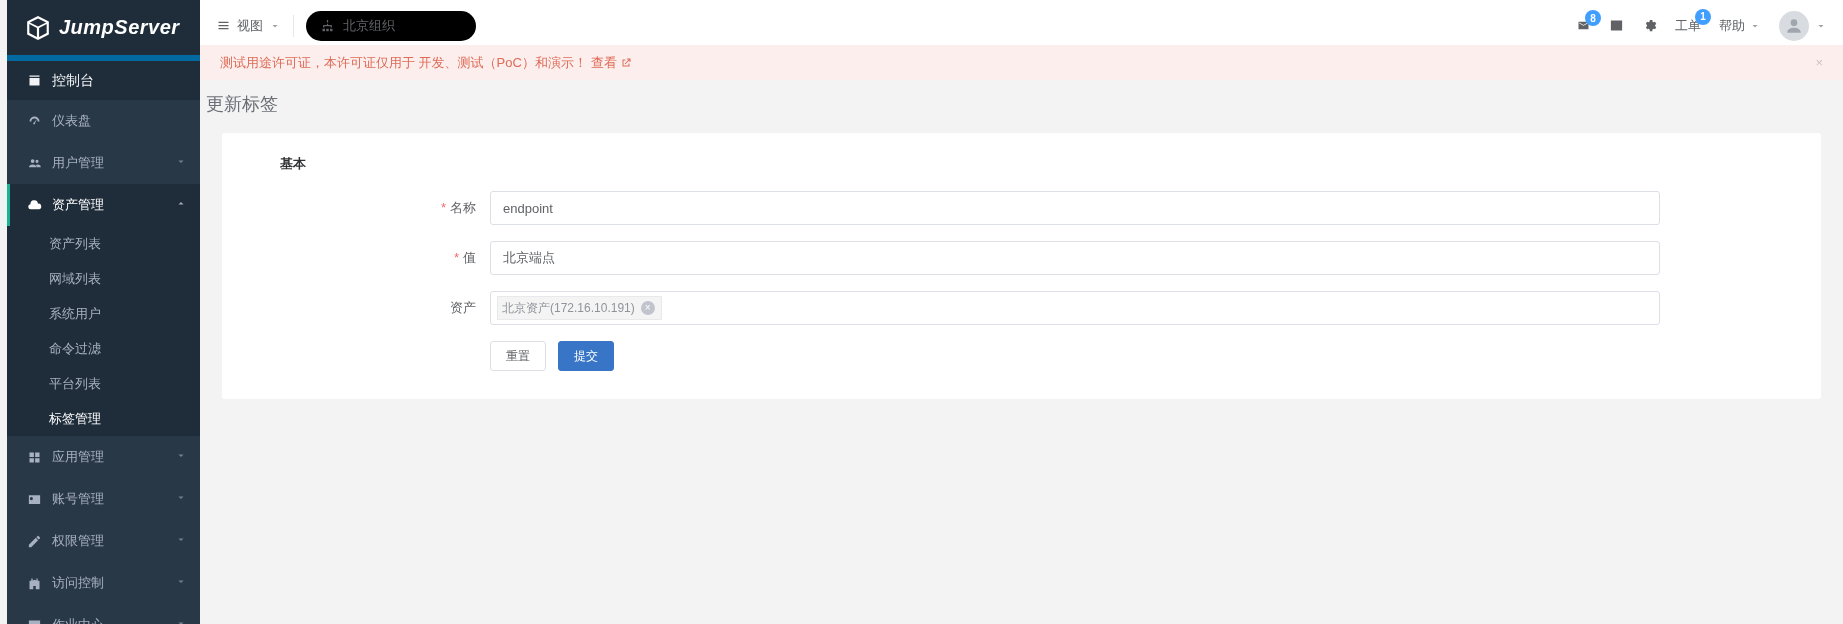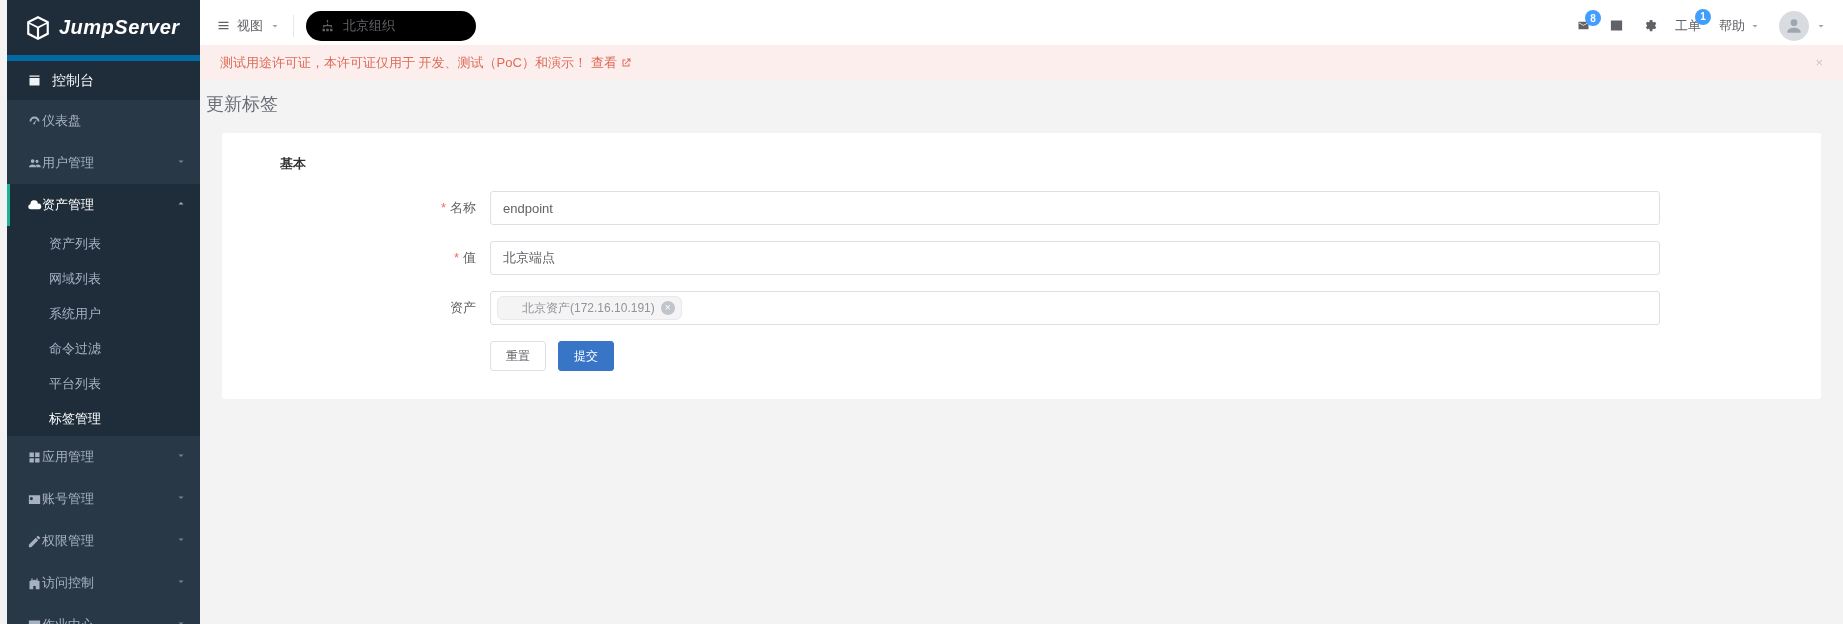--- a/index.html
+++ b/index.html
@@ -48,20 +48,21 @@
     font-size: 14px;
     background: #1f2d3a;
     border-top: 6px solid #0369a1;
   }
 
   .menu-item {
     height: 42px;
     display: flex;
     align-items: center;
     padding-left: 20px;
+    gap: 10px;
     cursor: pointer;
     color: #a7b1c2;
     position: relative;
   }
   .menu-item.active {
     background: #1f2d3a;
     color: #fff;
     border-left: 3px solid #1ab394;
     padding-left: 17px;
   }
@@ -232,25 +233,25 @@
     border-radius: 3px;
     display: flex;
     align-items: center;
     padding: 2px 6px;
     gap: 4px;
     background:#fff;
   }
   .tag-chip {
     background: #f4f4f5;
     border: 1px solid #e9e9eb;
-    border-radius: 6px;
+    border-radius: 0;
     height: 24px;
     display: flex;
     align-items: center;
-    padding: 0 6px 0 24px;
+    padding: 0 6px 0 4px;
     color: #909399;
     font-size: 12px;
     gap: 6px;
   }
   .tag-x {
     width: 14px; height: 14px;
     border-radius: 50%;
     background: #c0c4cc;
     color: #fff;
     display:flex; align-items:center; justify-content:center;

